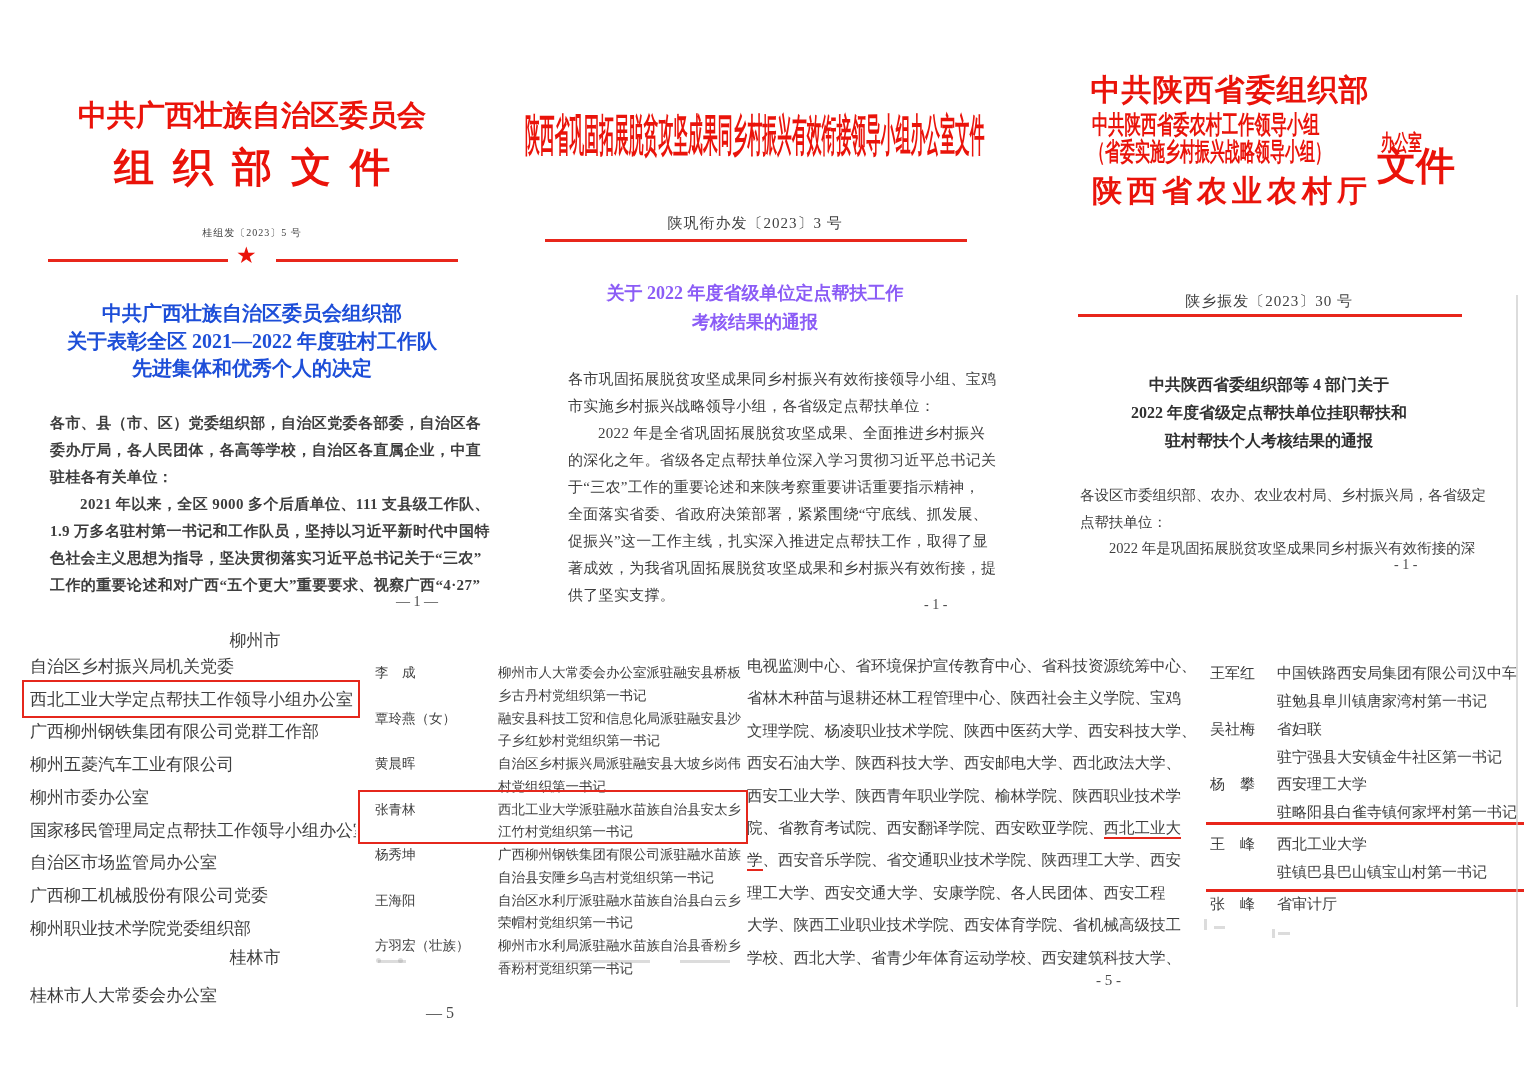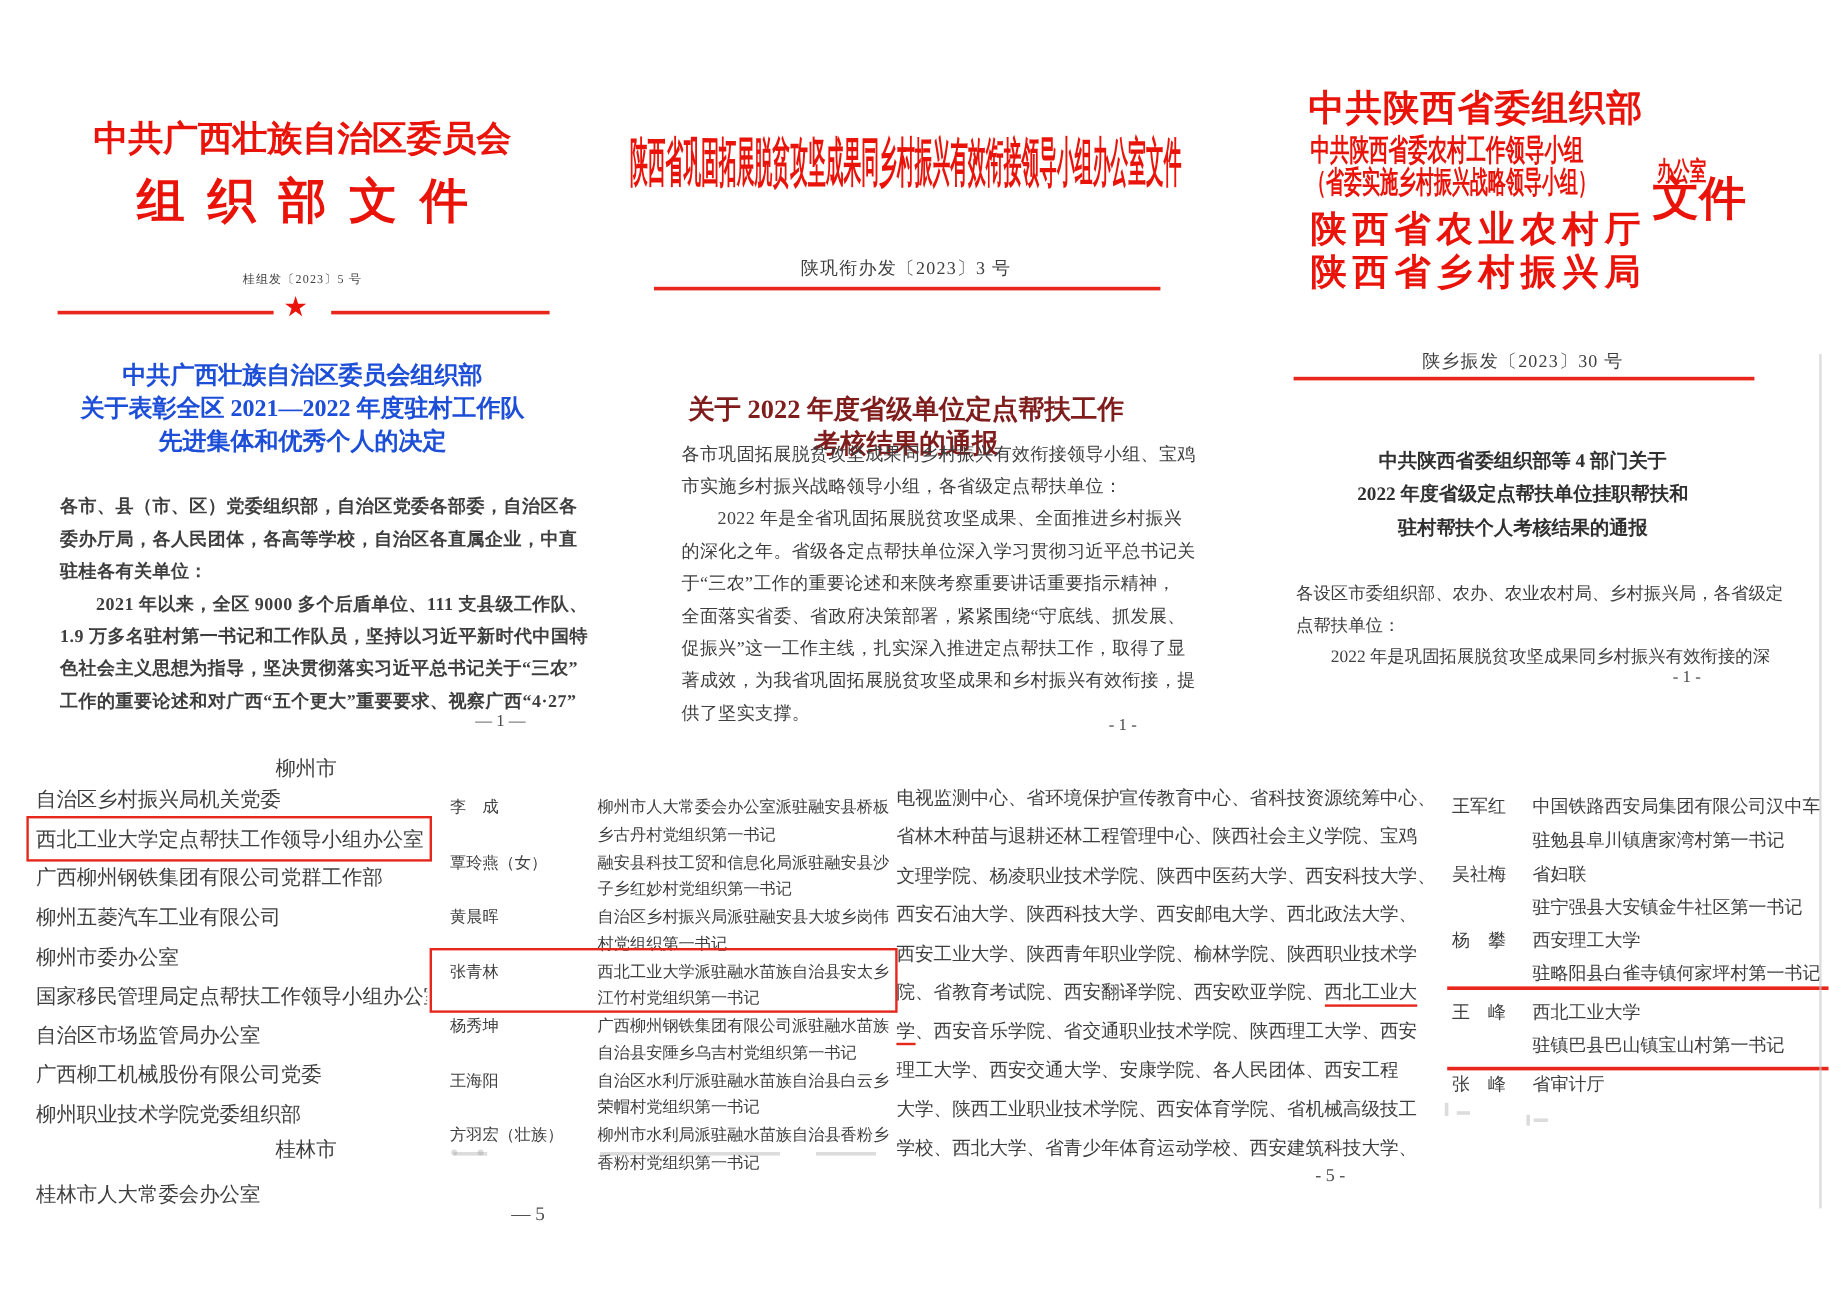--- a/index.html
+++ b/index.html
@@ -134,21 +134,21 @@
   <div class="abs box" style="left:358px;top:790px;width:386px;height:50px;"></div>
   <div class="faint" style="left:378px;top:960px;width:28px;height:3px;"></div>
   <div class="faint" style="left:500px;top:960px;width:150px;height:3px;"></div>
   <div class="faint" style="left:680px;top:960px;width:50px;height:3px;"></div>
 
   <div class="abs" style="left:525px;top:106px;">
     <span class="condense red b" style="font-size:44px;transform:scaleX(0.337);">陕西省巩固拓展脱贫攻坚成果同乡村振兴有效衔接领导小组办公室文件</span>
   </div>
   <div class="abs ctr" style="left:545px;top:214px;width:420px;font-size:15px;letter-spacing:1px;">陕巩衔办发〔2023〕3 号</div>
   <div class="abs rule" style="left:545px;top:239px;width:422px;"></div>
-  <div class="abs ctr b" style="left:545px;top:279px;width:420px;font-size:22px;line-height:28.5px;color:#7f1d1d;margin-top:48px;">
+  <div class="abs ctr b" style="left:545px;top:279px;width:420px;font-size:18px;line-height:28.5px;color:#8b5cf6;">
     <div class="ln">关于 2022 年度省级单位定点帮扶工作</div>
     <div class="ln">考核结果的通报</div>
   </div>
   <div class="abs body-m" style="left:568px;top:366px;width:430px;">
     <div class="ln">各市巩固拓展脱贫攻坚成果同乡村振兴有效衔接领导小组、宝鸡</div>
     <div class="ln">市实施乡村振兴战略领导小组，各省级定点帮扶单位：</div>
     <div class="ln ind">2022 年是全省巩固拓展脱贫攻坚成果、全面推进乡村振兴</div>
     <div class="ln">的深化之年。省级各定点帮扶单位深入学习贯彻习近平总书记关</div>
     <div class="ln">于“三农”工作的重要论述和来陕考察重要讲话重要指示精神，</div>
     <div class="ln">全面落实省委、省政府决策部署，紧紧围绕“守底线、抓发展、</div>
@@ -177,21 +177,20 @@
     <span class="condense red b" style="font-size:25px;transform:scaleX(0.65);">中共陕西省委农村工作领导小组</span>
   </div>
   <div class="abs" style="left:1090px;top:135px;">
     <span class="condense red b" style="font-size:25px;transform:scaleX(0.60);">（省委实施乡村振兴战略领导小组）</span>
   </div>
   <div class="abs" style="left:1333px;top:128px;margin-left:48px;">
     <span class="condense red b" style="font-size:22px;transform:scaleX(0.62);">办公室</span>
   </div>
   <div class="abs red b" style="left:1377px;top:146px;font-size:39px;line-height:40px;">文件</div>
   <div class="abs red b" style="left:1092px;top:171px;font-size:30px;letter-spacing:5px;white-space:nowrap;">陕西省农业农村厅</div>
-  <div class="abs red b" style="left:1092px;top:207px;font-size:30px;letter-spacing:5px;white-space:nowrap;">陕西省乡村振兴局</div>
   <div class="abs ctr" style="left:1078px;top:292px;width:382px;font-size:15px;letter-spacing:1px;">陕乡振发〔2023〕30 号</div>
   <div class="abs rule" style="left:1078px;top:314px;width:384px;height:3px;"></div>
   <div class="abs ctr b" style="left:1075px;top:371px;width:388px;font-size:16px;line-height:28px;color:#303030;">
     <div class="ln">中共陕西省委组织部等 4 部门关于</div>
     <div class="ln">2022 年度省级定点帮扶单位挂职帮扶和</div>
     <div class="ln">驻村帮扶个人考核结果的通报</div>
   </div>
   <div class="abs body-r" style="left:1080px;top:482px;width:384px;">
     <div class="ln">各设区市委组织部、农办、农业农村局、乡村振兴局，各省级定</div>
     <div class="ln">点帮扶单位：</div>

